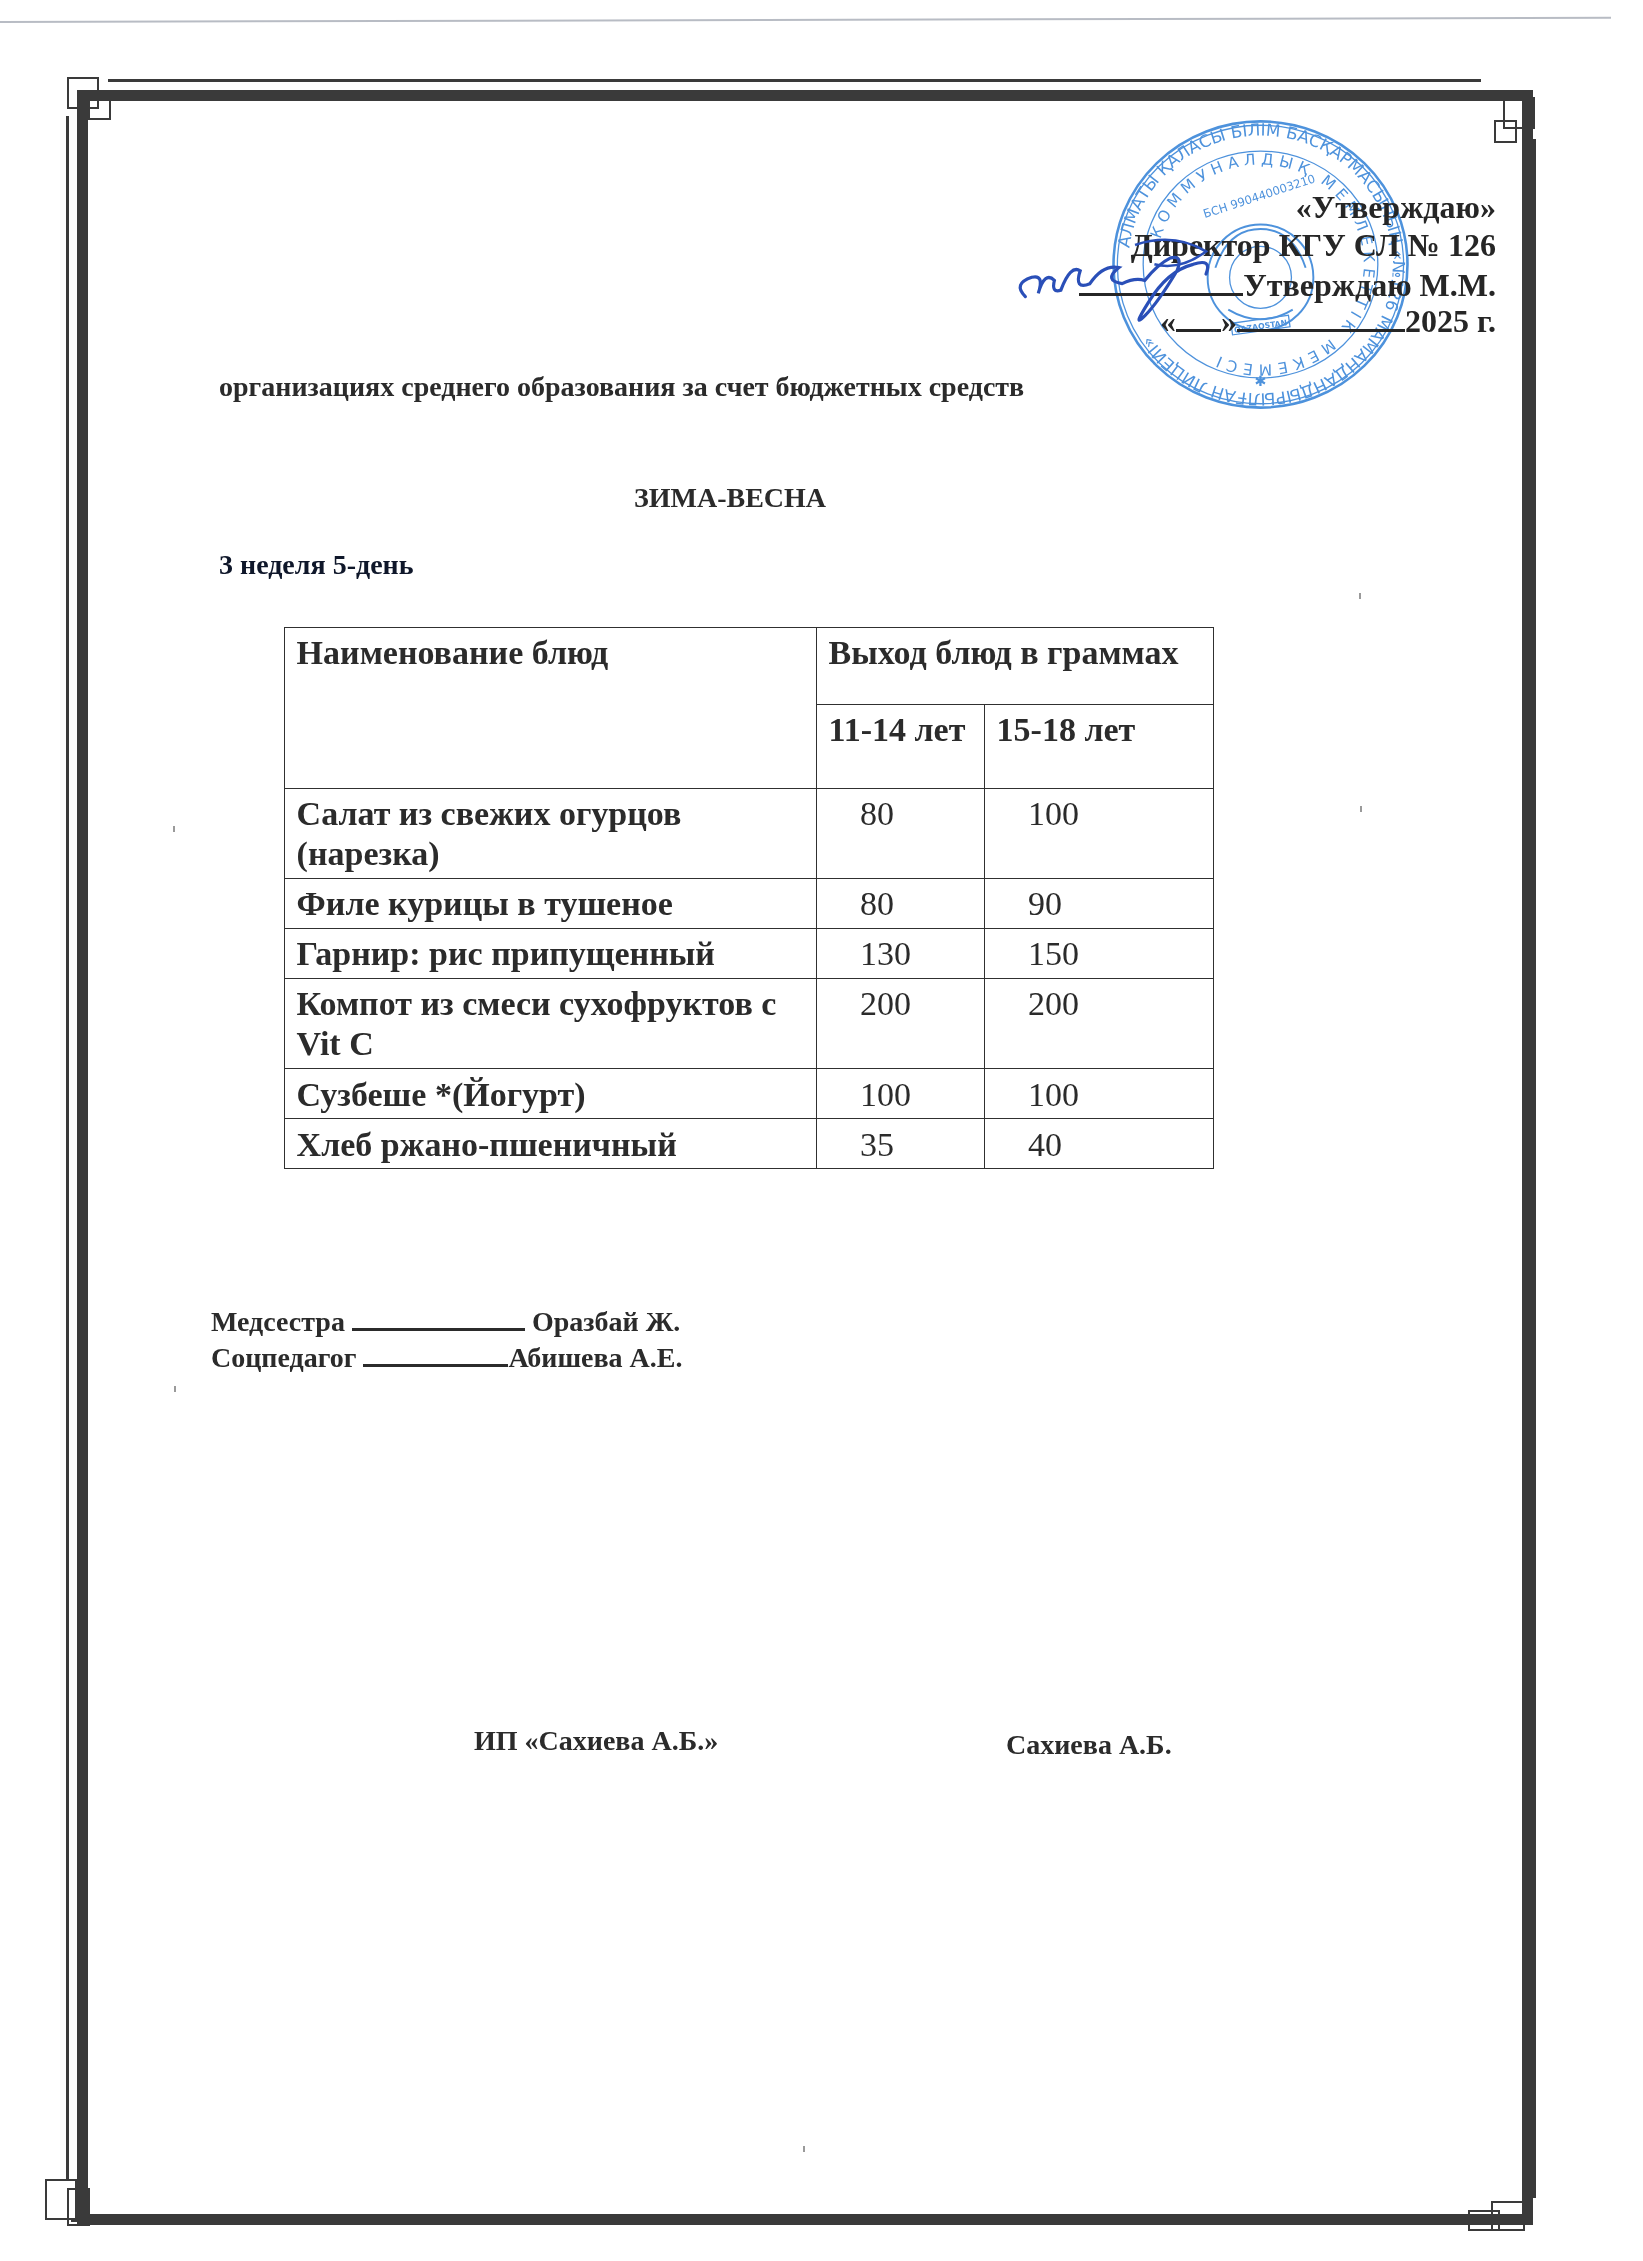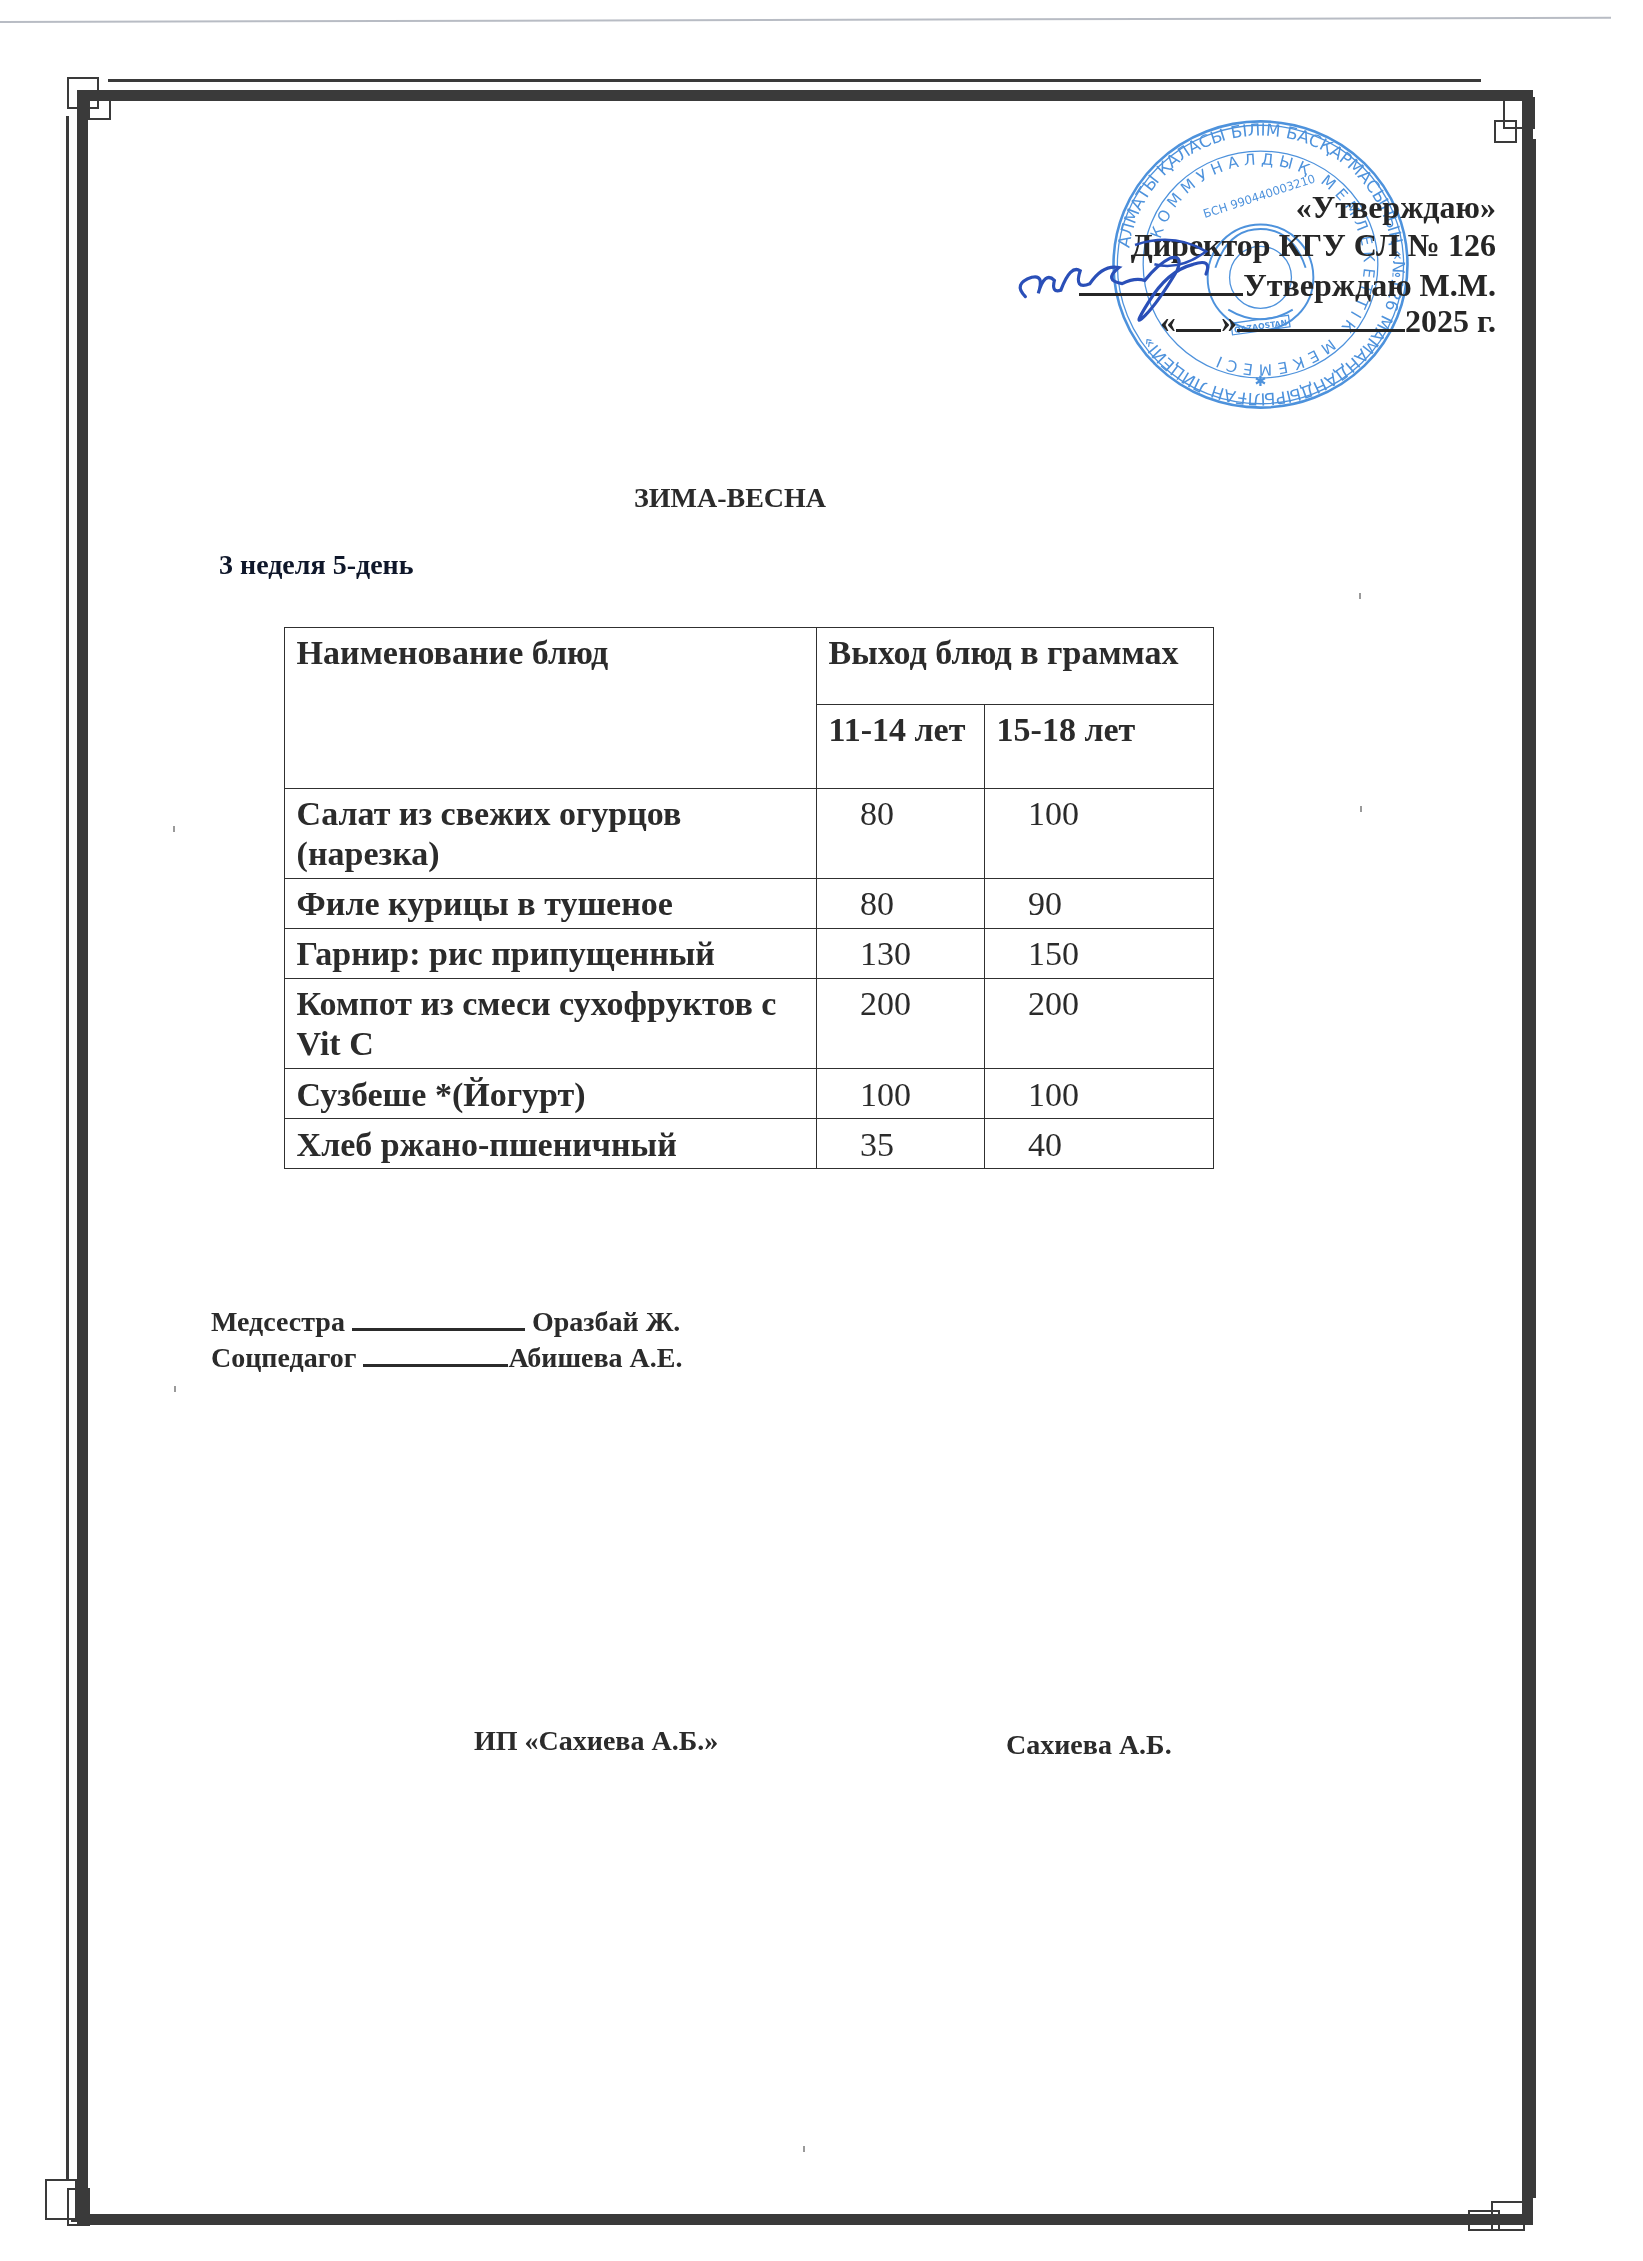--- a/index.html
+++ b/index.html
@@ -209,20 +209,21 @@
 <div class="approve" style="top:303px;">
   <span>«</span><span class="underline-blank" style="width:45px;"></span><span>»</span><span class="underline-blank" style="width:168px;"></span><span>2025 г.</span>
 </div>
 
 <svg class="abs" style="left:1006px; top:219px; width:271px; height:110px;" viewBox="0 0 420 170" xmlns="http://www.w3.org/2000/svg">
   <path d="M30 120 q-20 -20 10 -30 q20 -5 10 25 q10 -35 25 -20 q-5 20 10 15 q15 -40 30 -30 q-10 30 15 20 q20 -30 45 -25 q-25 20 5 25 q20 -10 35 -5 q20 -25 40 -35 q20 -5 10 20 q-30 50 -50 70 q-20 20 5 -20 q30 -50 70 -60 q30 -10 20 15" fill="none" stroke="#2a4fb8" stroke-width="5" stroke-linecap="round"></path>
   <path d="M200 40 q60 -20 110 10 q-40 30 -80 20" fill="none" stroke="#2a4fb8" stroke-width="4"></path>
 </svg>
 
 <div class="title" style="top:367px;">
+  <div>организациях среднего образования за счет бюджетных средств</div>
 </div>
 
 <div class="season">ЗИМА-ВЕСНА</div>
 <div class="week">3 неделя 5-день</div>
 
 <table class="menu-table">
   <colgroup>
     <col style="width:532px">
     <col style="width:168px">
     <col style="width:229px">

